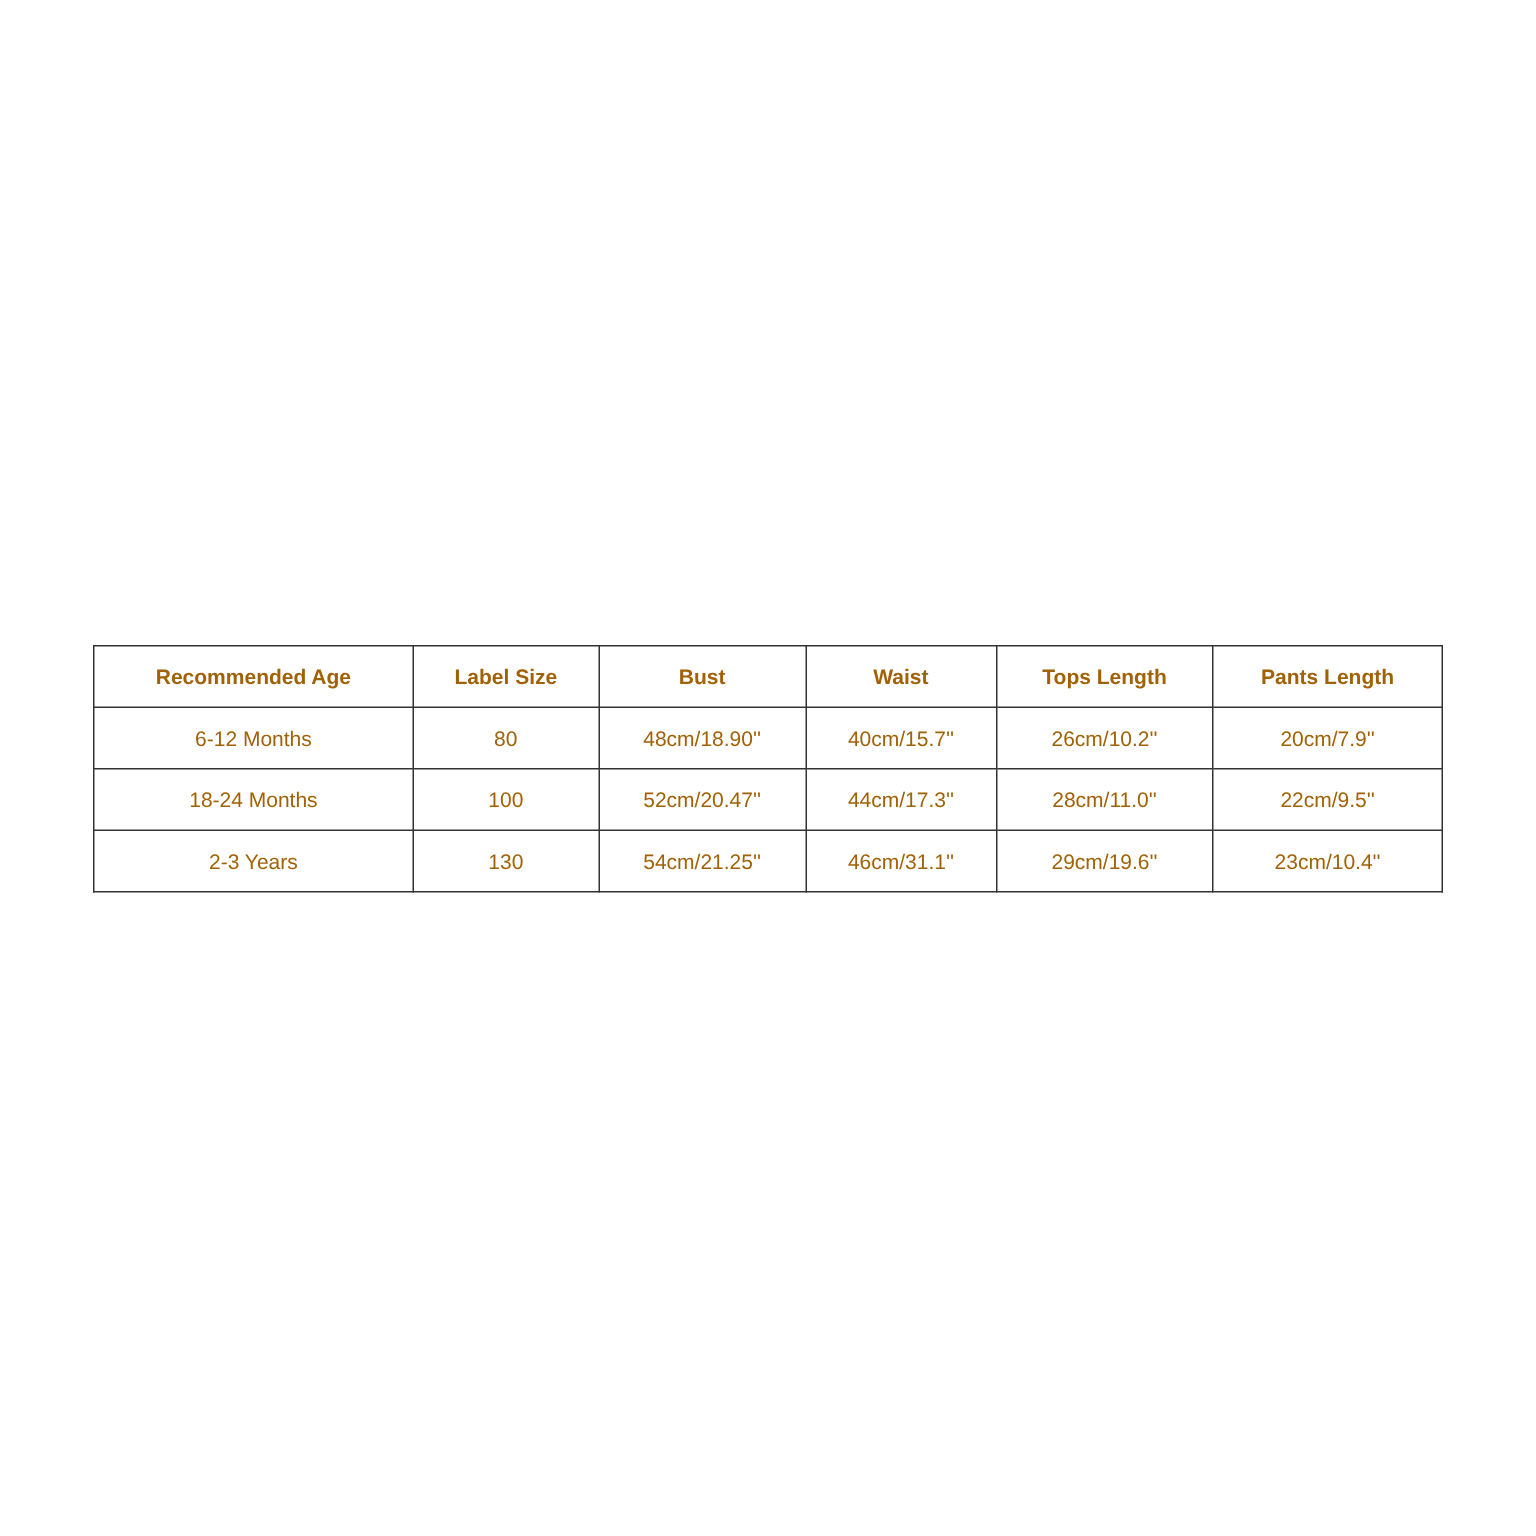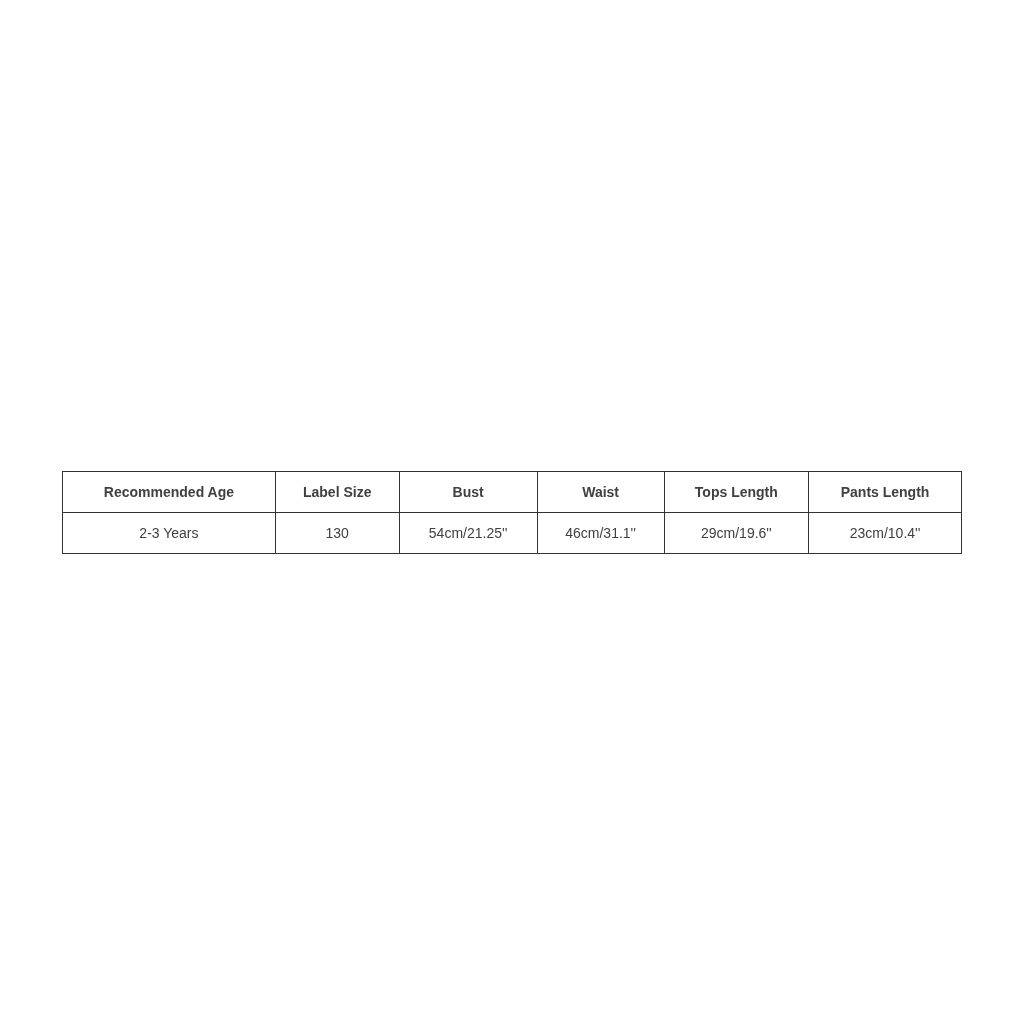--- a/index.html
+++ b/index.html
@@ -27,21 +27,21 @@
       width: 100%;
       border-collapse: collapse;
       border: 1.5px solid #333;
     }
 
     th, td {
       border: 1.5px solid #333;
       text-align: center;
       padding: 12px 8px;
       font-size: 14px;
-      color: #404040;
+      color: #a16207;
     }
 
     th {
       font-weight: bold;
       background-color: #ffffff;
     }
 
     td {
       background-color: #ffffff;
     }
@@ -59,20 +59,36 @@
       <tr>
         <th>Recommended Age</th>
         <th>Label Size</th>
         <th>Bust</th>
         <th>Waist</th>
         <th>Tops Length</th>
         <th>Pants Length</th>
       </tr>
     </thead>
     <tbody id="table-body">
+    <tr>
+          <td>6-12 Months</td>
+          <td>80</td>
+          <td>48cm/18.90''</td>
+          <td>40cm/15.7''</td>
+          <td>26cm/10.2''</td>
+          <td>20cm/7.9''</td>
+        </tr>
+        <tr>
+          <td>18-24 Months</td>
+          <td>100</td>
+          <td>52cm/20.47''</td>
+          <td>44cm/17.3''</td>
+          <td>28cm/11.0''</td>
+          <td>22cm/9.5''</td>
+        </tr>
         <tr>
           <td>2-3 Years</td>
           <td>130</td>
           <td>54cm/21.25''</td>
           <td>46cm/31.1''</td>
           <td>29cm/19.6''</td>
           <td>23cm/10.4''</td>
         </tr>
       </tbody>
   </table>

